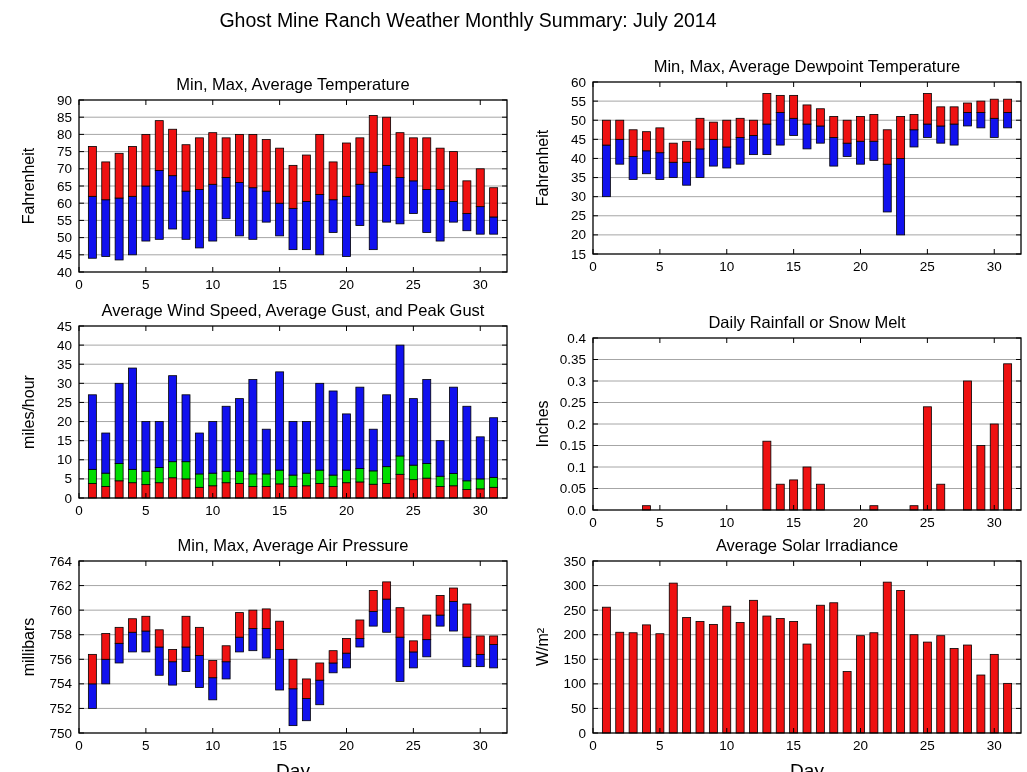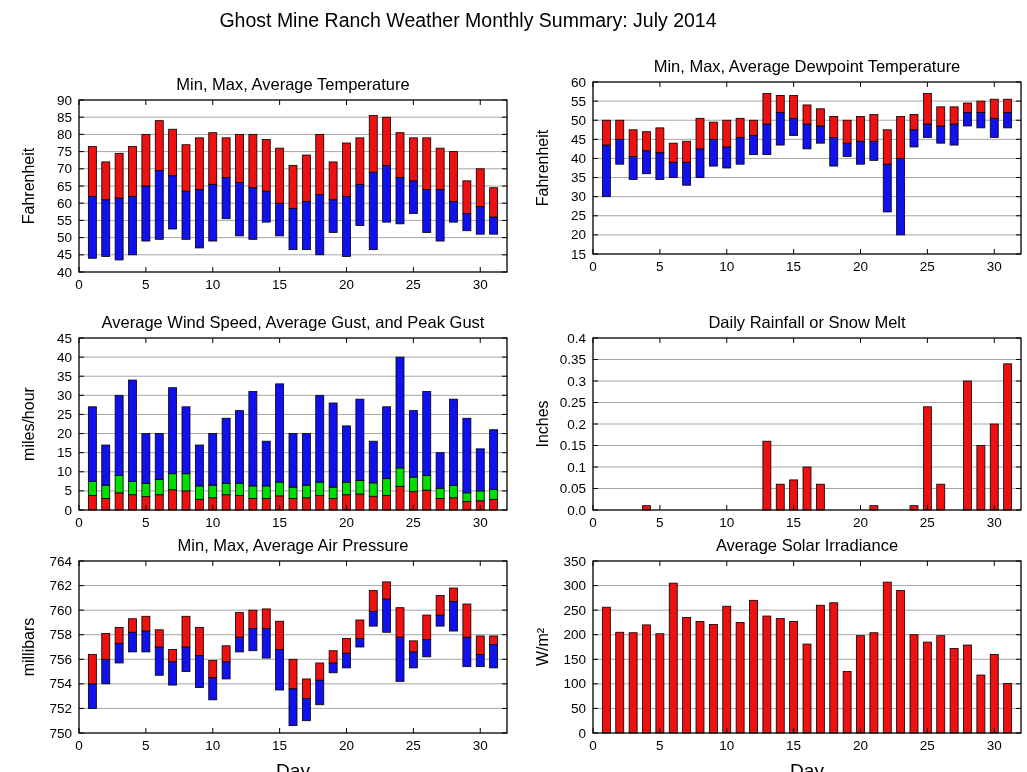--- a/index.html
+++ b/index.html
@@ -2,21 +2,21 @@
 <html><head>
 <meta charset="utf-8">
 <style>
   html,body{margin:0;padding:0;background:#fff;}
   body{width:1027px;height:772px;position:relative;overflow:hidden;
        font-family:"Liberation Sans",sans-serif;color:#000;}
   #main-title{position:absolute;top:9px;left:0;width:936px;text-align:center;
               font-size:19.5px;}
   figure.cell{position:absolute;margin:16px;padding:0;}
   #c0{left:1px;top:50px}  #c1{left:515px;top:32px}
-  #c2{left:1px;top:288px} #c3{left:515px;top:288px}
+  #c2{left:1px;top:276px} #c3{left:515px;top:288px}
   #c4{left:1px;top:511px} #c5{left:515px;top:511px}
   svg text{fill:#000;font-family:"Liberation Sans",sans-serif;}
   svg .chart-title{font-size:16.5px;}
   svg .axis-label{font-size:16px;}
   svg .x-label{font-size:19px;}
   svg .tick{font-size:13.5px;}
 </style>
 </head>
 <body>
 

